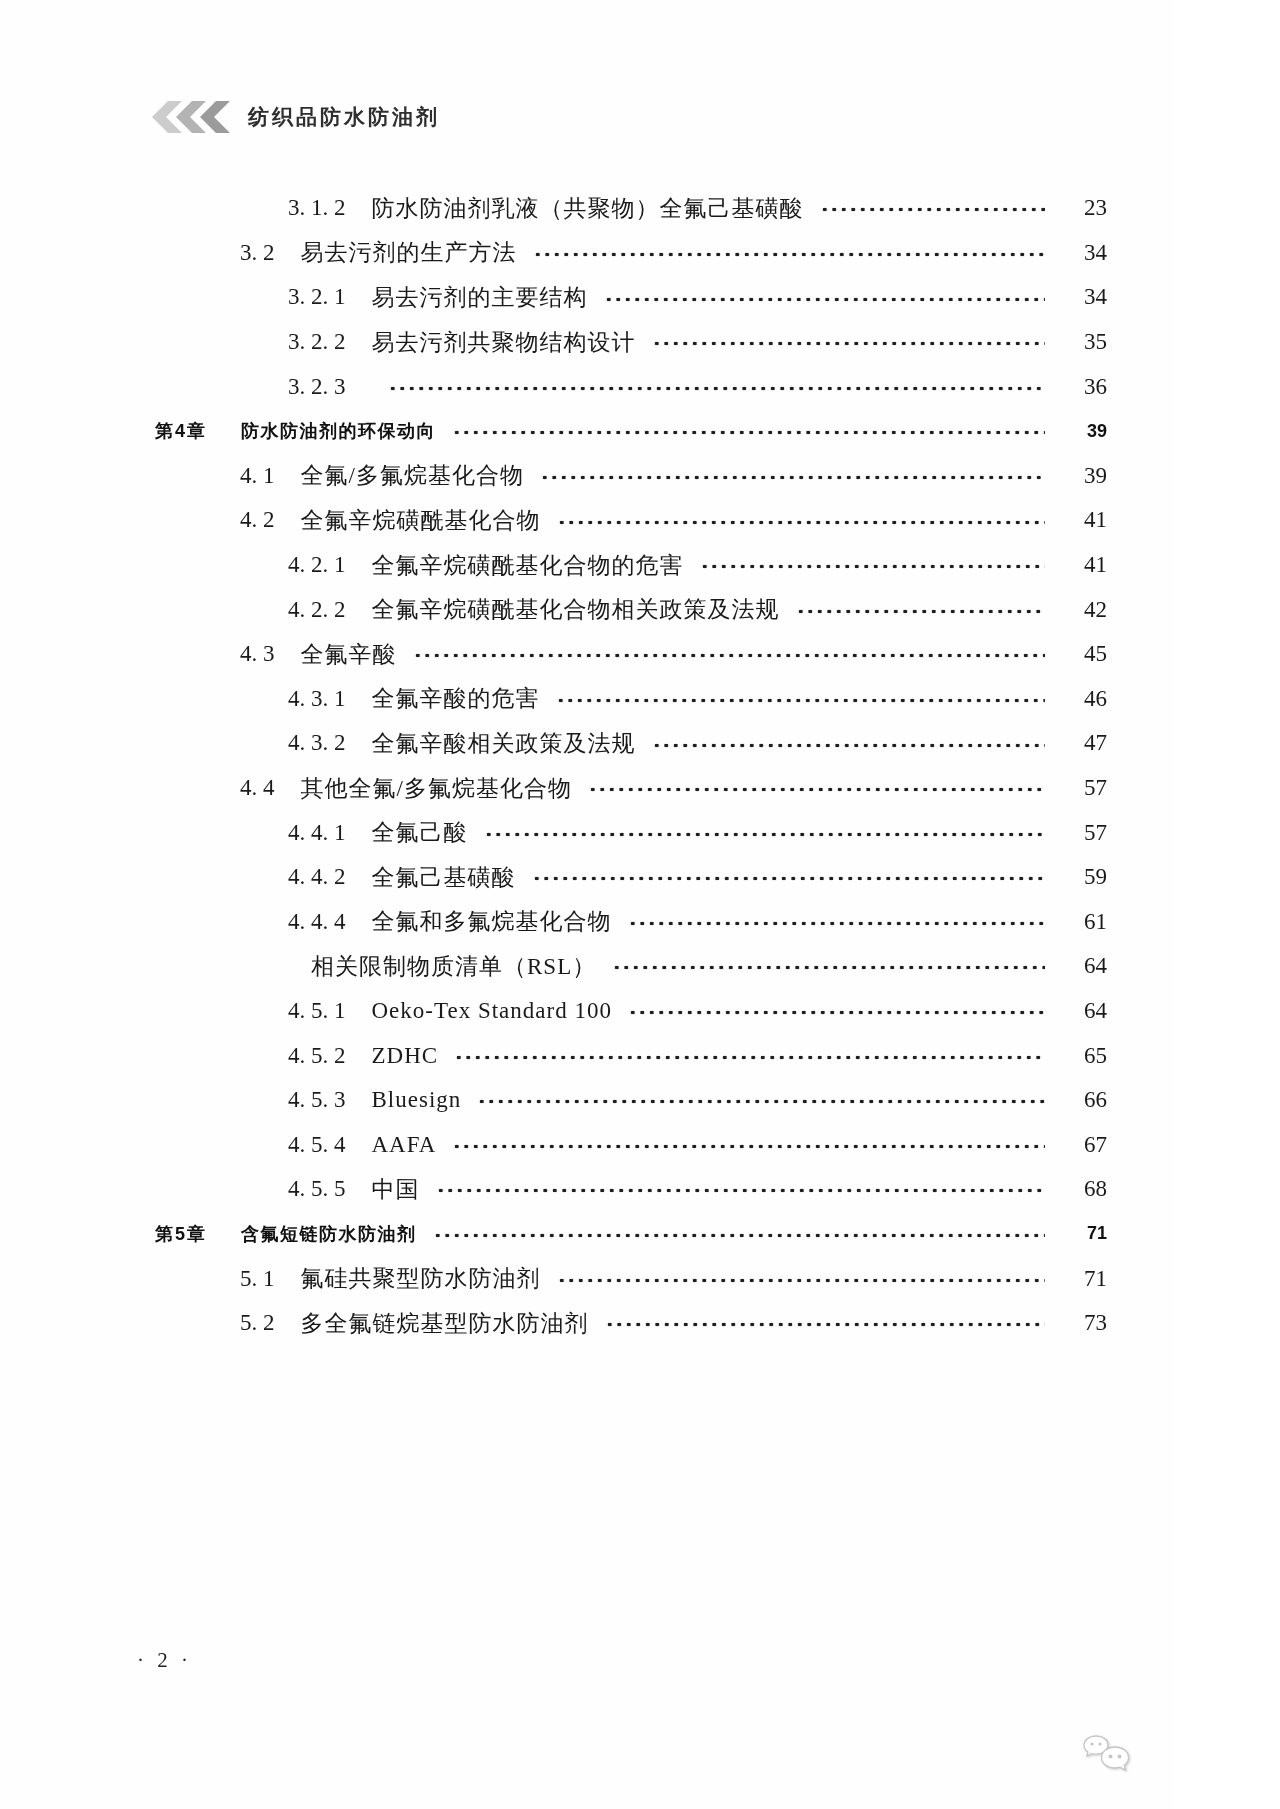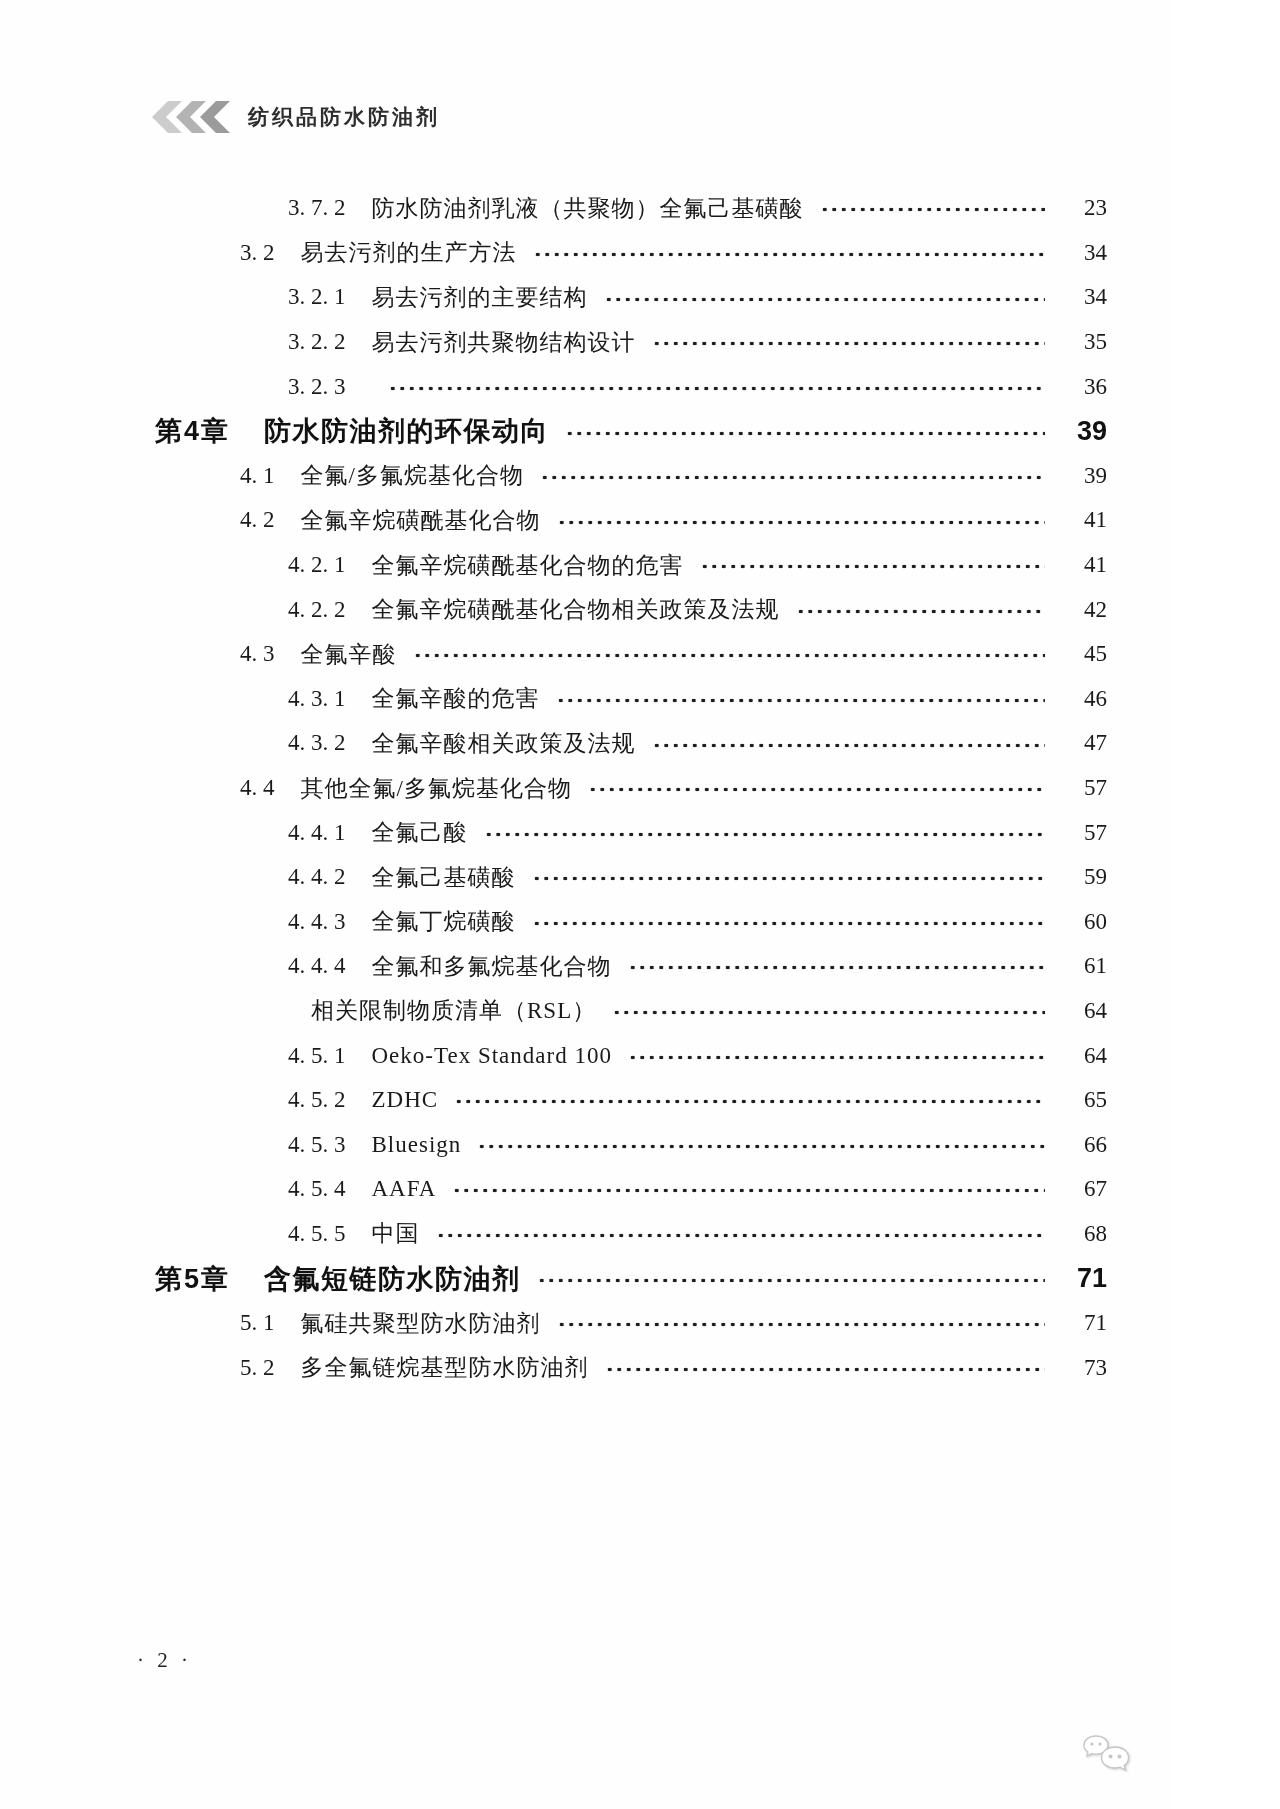--- a/index.html
+++ b/index.html
@@ -26,21 +26,21 @@
     flex:1 1 auto; height:1em; margin:0 10px 0 16px;
     background-image:radial-gradient(circle, #1c1c1c 1.7px, transparent 2.1px);
     background-size:9.5px 7px; background-repeat:repeat-x; background-position:left 60%;
   }
   .toc-row .pageno { flex:none; width:52px; text-align:right; }
 
   .lvl2 { padding-left:85px; }
   .lvl3 { padding-left:133px; }
   .cont { padding-left:130px; }
   .lvl1 {
-    font-family:"Liberation Sans", sans-serif; font-weight:700; font-size:27px;
+    font-family:"Liberation Sans", sans-serif; font-weight:700; font-size:18px;
     color:#111;
   }
   .lvl1 .num { margin-right:34px; letter-spacing:2px; }
   .lvl1 .title { letter-spacing:1.5px; }
   .no-leader .leader { background:none; }
   .no-leader .pageno { visibility:hidden; }
 
   
   .folio { position:absolute; left:137px; top:1648px; font-size:21px; letter-spacing:4px; color:#222; }
 
@@ -62,21 +62,21 @@
     <svg class="chevrons" width="80" height="34" viewBox="0 0 80 34" aria-hidden="true">
       <polygon points="30,1 16,1 0,17 16,33 30,33 14,17" fill="#cccccc"></polygon>
       <polygon points="54,1 40,1 24,17 40,33 54,33 38,17" fill="#b3b3b3"></polygon>
       <polygon points="78,1 64,1 48,17 64,33 78,33 62,17" fill="#9b9b9b"></polygon>
     </svg>
     <span class="header-title">纺织品防水防油剂</span>
   </div>
 
   <div class="toc">
       <div class="toc-row lvl3">
-        <span class="num">3. 7. 2</span>
+        <span class="num">3. 1. 2</span>
         <span class="title">防水防油剂乳液（共聚物）全氟己基磺酸</span>
         <span class="leader"></span>
         <span class="pageno">23</span>
       </div>
       <div class="toc-row lvl2">
         <span class="num">3. 2</span>
         <span class="title">易去污剂的生产方法</span>
         <span class="leader"></span>
         <span class="pageno">34</span>
       </div>
@@ -155,26 +155,20 @@
         <span class="num">4. 4. 1</span>
         <span class="title">全氟己酸</span>
         <span class="leader"></span>
         <span class="pageno">57</span>
       </div>
       <div class="toc-row lvl3">
         <span class="num">4. 4. 2</span>
         <span class="title">全氟己基磺酸</span>
         <span class="leader"></span>
         <span class="pageno">59</span>
-      </div>
-      <div class="toc-row lvl3">
-        <span class="num">4. 4. 3</span>
-        <span class="title">全氟丁烷磺酸</span>
-        <span class="leader"></span>
-        <span class="pageno">60</span>
       </div>
       <div class="toc-row lvl3">
         <span class="num">4. 4. 4</span>
         <span class="title">全氟和多氟烷基化合物</span>
         <span class="leader"></span>
         <span class="pageno">61</span>
       </div>
       <div class="toc-row cont">
         <span class="num"></span>
         <span class="title">相关限制物质清单（RSL）</span>

